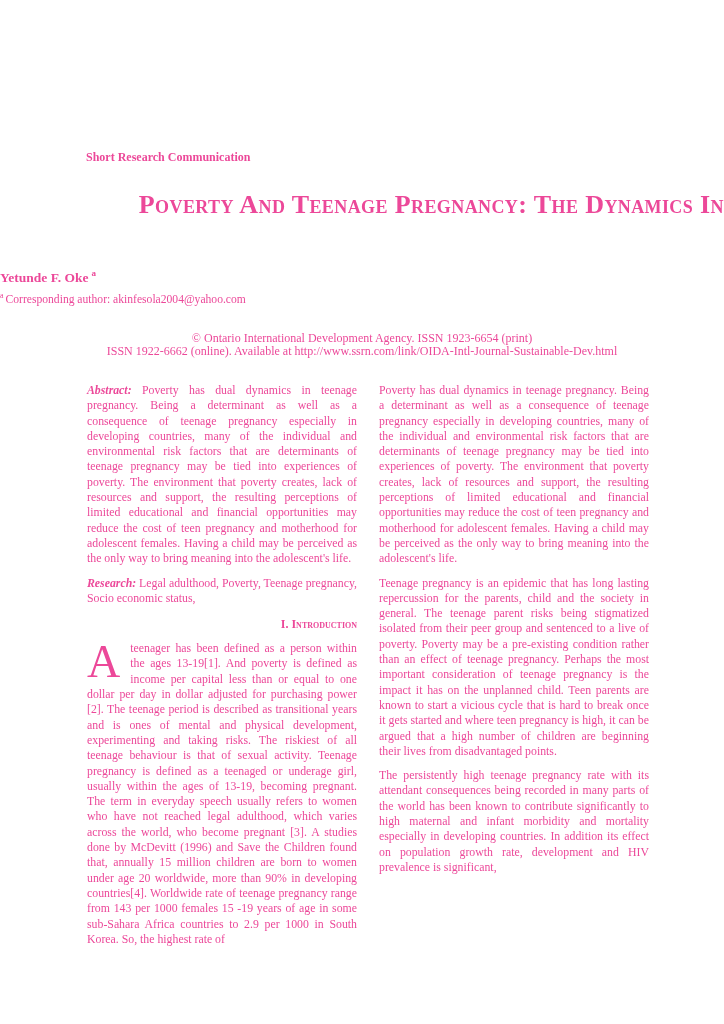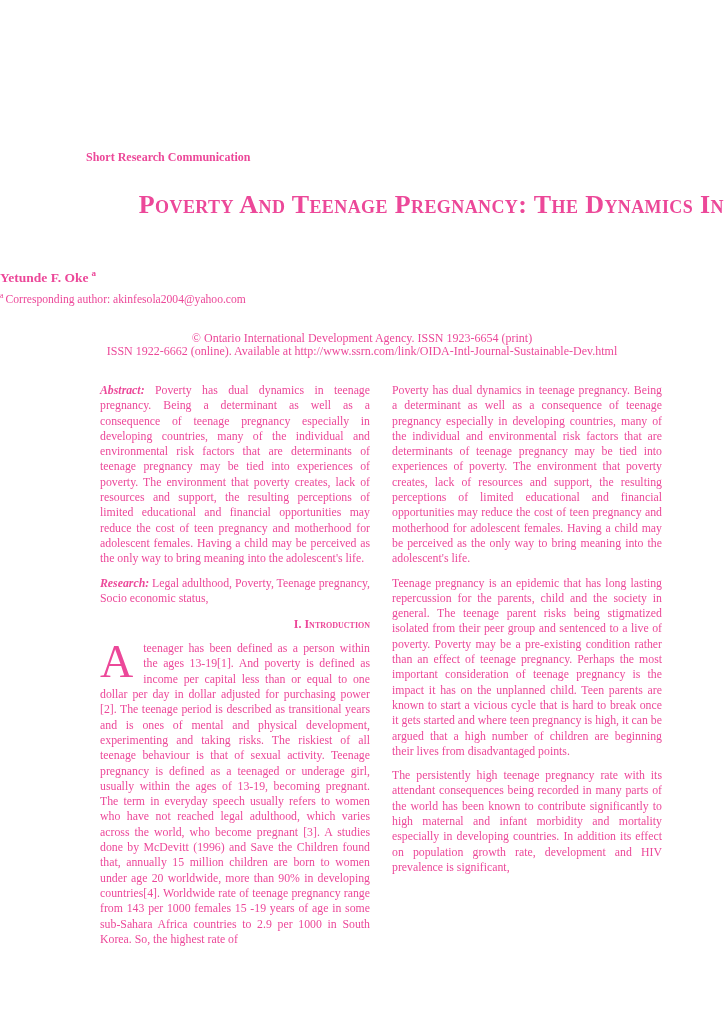--- a/index.html
+++ b/index.html
@@ -51,21 +51,21 @@
     position: absolute;
     left: 0;
     right: 0;
     top: 332px;
     text-align: center;
     font-size: 12px;
     line-height: 13px;
   }
   .columns {
     position: absolute;
-    left: 100px;
+    left: 87px;
     top: 383px;
     width: 562px;
     display: flex;
     gap: 22px;
   }
   .col { width: 274px; }
   .para {
     margin: 0 0 9px 0;
     font-size: 11.8px;
     line-height: 15.3px;

